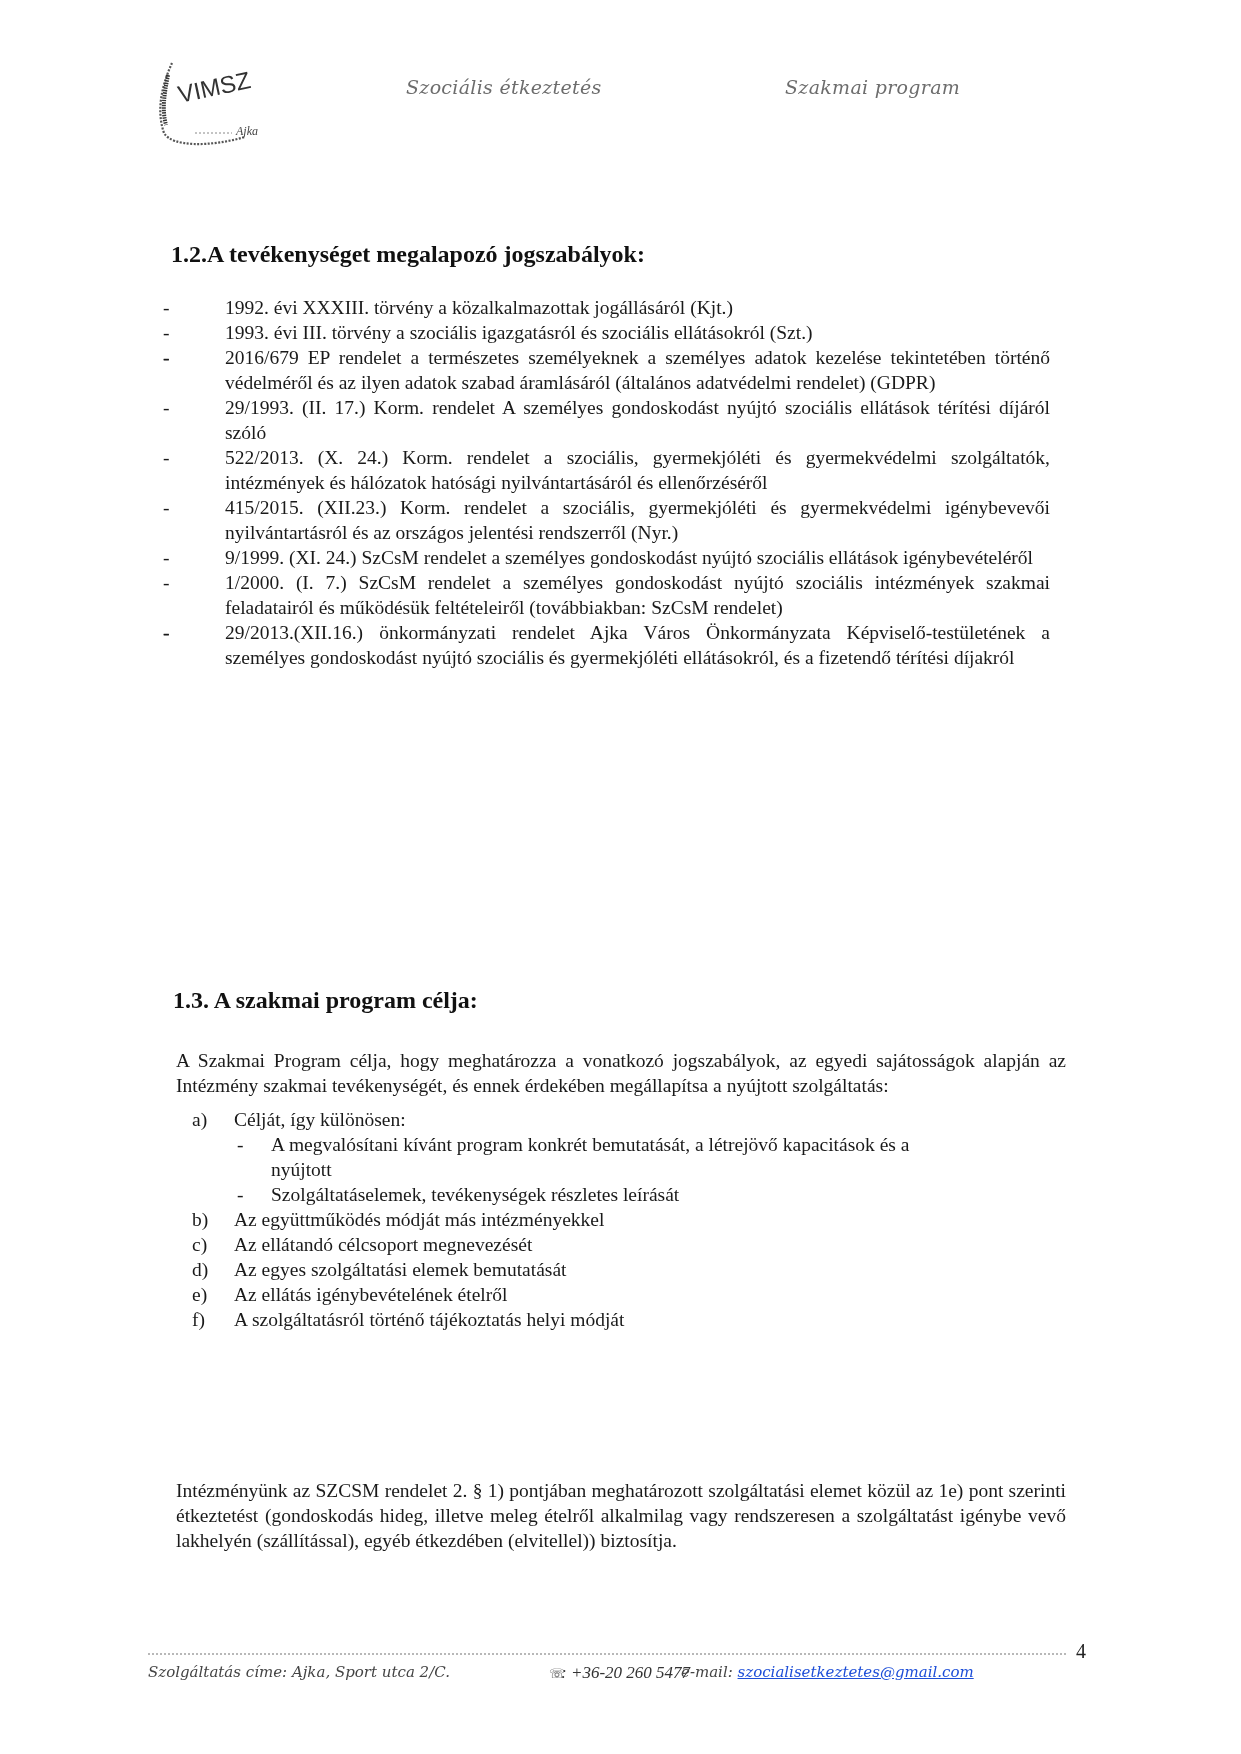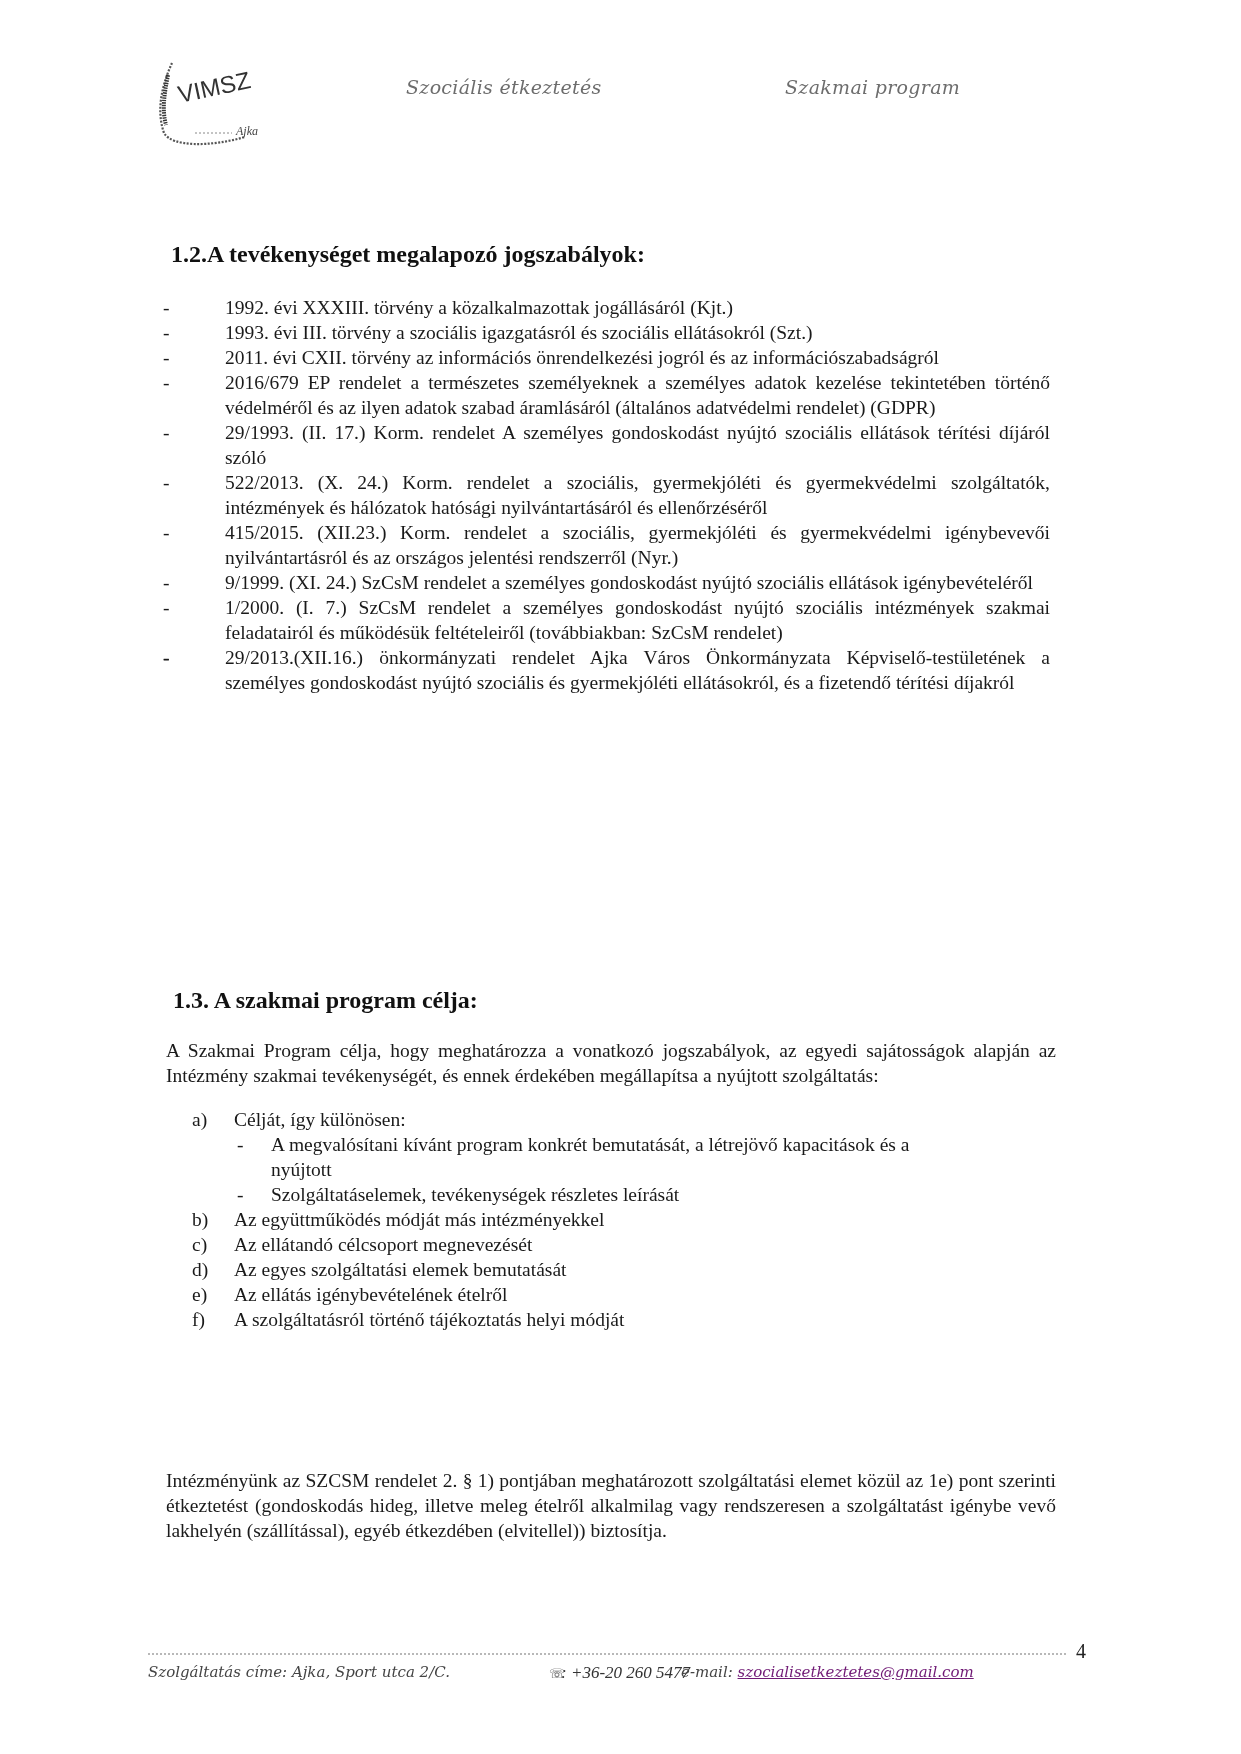--- a/index.html
+++ b/index.html
@@ -73,21 +73,21 @@
       left: 3px; top: 0;
     }
     .para {
       position: absolute;
       left: 160px;
       width: 890px;
       font-size: 19.5px;
       line-height: 25px;
       text-align: justify;
       color: #1a1a1a;
-      margin: 6px;
+      margin: 16px;
     }
     .alpha-list {
       position: absolute;
       left: 192px;
       top: 1107px;
       width: 860px;
       margin: 0; padding: 0;
       list-style: none;
     }
     .alpha-item {
@@ -161,21 +161,21 @@
       font-style: normal;
       font-size: 13px;
       color: #555;
     }
     .footer-email {
       position: absolute;
       left: 533px; top: 0;
       white-space: nowrap;
     }
     .footer-email a {
-      color: #701a75;
+      color: #1d4ed8;
       text-decoration: underline;
     }
   </style>
 </head>
 <body>
 
 <div class="page-header">
   <div class="logo">
     <svg viewBox="0 0 130 95">
       <path d="M22 8 C 12 30, 6 55, 14 78 C 22 92, 60 92, 95 82" fill="none" stroke="#555" stroke-width="2.2" stroke-dasharray="2 1.5"></path>
@@ -187,21 +187,21 @@
   </div>
   <div class="header-center">Szociális étkeztetés</div>
   <div class="header-right">Szakmai program</div>
 </div>
 
 <div class="section-title" style="left:171px; top:241px;">1.2.A tevékenységet megalapozó jogszabályok:</div>
 
 <ul class="law-list">
   <li class="law-item"><span class="dash">-</span><span>1992. évi XXXIII. törvény a közalkalmazottak jogállásáról (Kjt.)</span></li>
   <li class="law-item"><span class="dash">-</span><span>1993. évi III. törvény a szociális igazgatásról és szociális ellátásokról (Szt.)</span></li>
-  <li class="law-item"><span class="dash">-</span><span>2011. évi CXII. törvény az információs önrendelkezési jogról és az információszabadságról</span></li>
+  <li class="law-item"><span class="dash">-</span></li>
   <li class="law-item"><span class="dash">-</span><span>2016/679 EP rendelet a természetes személyeknek a személyes adatok kezelése tekintetében történő védelméről és az ilyen adatok szabad áramlásáról (általános adatvédelmi rendelet) (GDPR)</span></li>
   <li class="law-item"><span class="dash">-</span><span>29/1993. (II. 17.) Korm. rendelet A személyes gondoskodást nyújtó szociális ellátások térítési díjáról szóló</span></li>
   <li class="law-item"><span class="dash">-</span><span>522/2013. (X. 24.) Korm. rendelet a szociális, gyermekjóléti és gyermekvédelmi szolgáltatók, intézmények és hálózatok hatósági nyilvántartásáról és ellenőrzéséről</span></li>
   <li class="law-item"><span class="dash">-</span><span>415/2015. (XII.23.) Korm. rendelet a szociális, gyermekjóléti és gyermekvédelmi igénybevevői nyilvántartásról és az országos jelentési rendszerről (Nyr.)</span></li>
   <li class="law-item"><span class="dash">-</span><span>9/1999. (XI. 24.) SzCsM rendelet a személyes gondoskodást nyújtó szociális ellátások igénybevételéről</span></li>
   <li class="law-item"><span class="dash">-</span><span>1/2000. (I. 7.) SzCsM rendelet a személyes gondoskodást nyújtó szociális intézmények szakmai feladatairól és működésük feltételeiről (továbbiakban: SzCsM rendelet)</span></li>
   <li class="law-item"><span class="dash">-</span></li>
   <li class="law-item"><span class="dash">-</span><span>29/2013.(XII.16.) önkormányzati rendelet Ajka Város Önkormányzata Képviselő-testületének a személyes gondoskodást nyújtó szociális és gyermekjóléti ellátásokról, és a fizetendő térítési díjakról</span></li>
 </ul>
 

